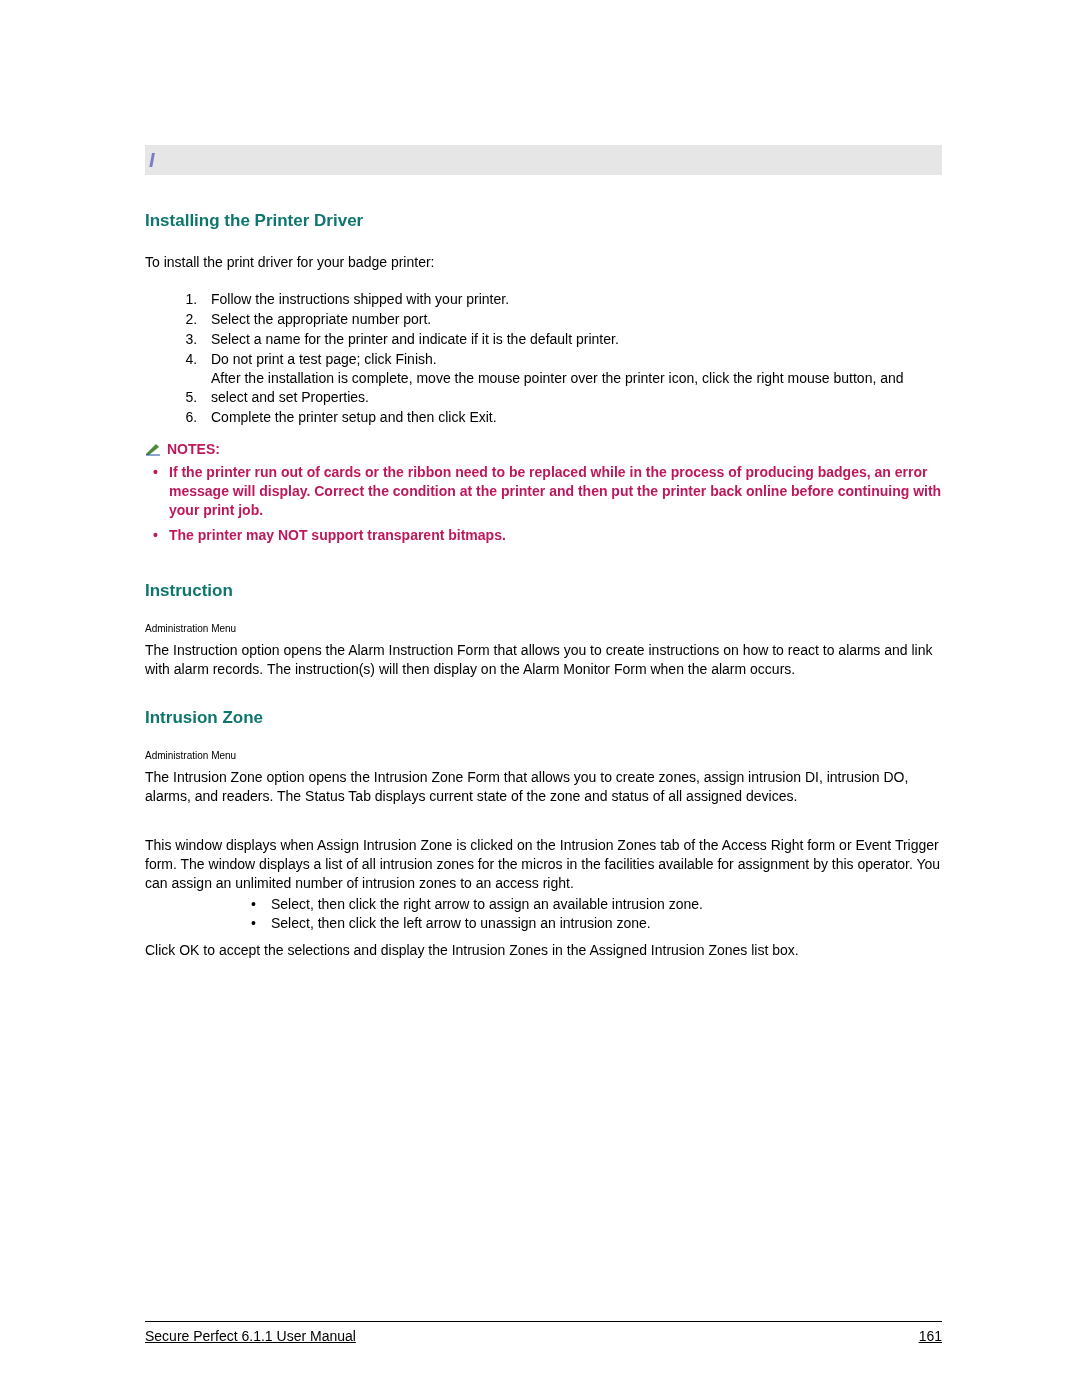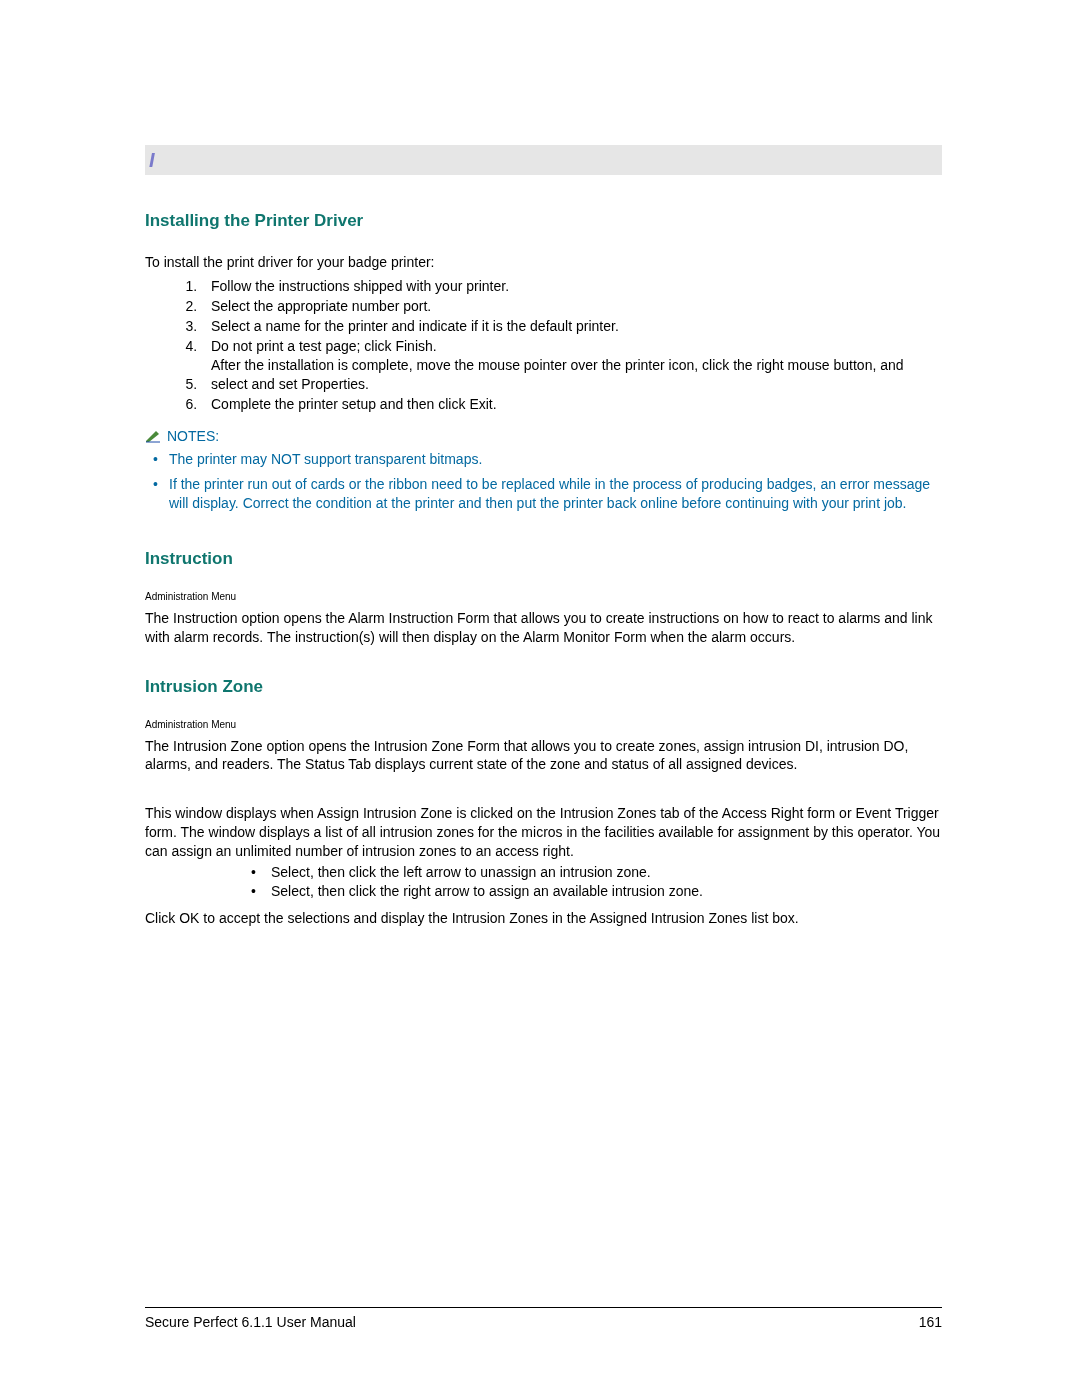--- a/index.html
+++ b/index.html
@@ -1,37 +1,37 @@
 <!DOCTYPE html>
 <html><head>
 <meta charset="utf-8">
 <style>
   * { box-sizing: border-box; margin: 0; padding: 0; }
   html, body { width: 1080px; height: 1397px; background: #fff; font-family: Arial, Helvetica, sans-serif; color: #000; }
   .page { width: 1080px; height: 1397px; position: relative; padding: 145px 138px 0 145px; }
   .letter-bar { background: #e6e6e6; height: 30px; line-height: 30px; padding-left: 4px; font-size: 20px; font-weight: bold; color: #7a7acb; font-style: italic; margin-bottom: 36px; }
   h2.section { color: #0f766e; font-size: 17px; font-weight: bold; margin-bottom: 22px; }
   .body-text { font-size: 14px; line-height: 1.35; }
-  .intro { margin-bottom: 5px; }
+  .intro { margin-bottom: 18px; }
   ol.steps { list-style: decimal; margin-left: 56px; margin-bottom: 14px; }
   ol.steps li { font-size: 14px; line-height: 1.35; padding-left: 2px; margin-bottom: 1px; }
   ol.steps li .pad { display: inline-block; padding-left: 8px; }
-  .notes-block { color: #0369a1; margin-bottom: 36px; }
+  .notes-block { color: #be185d; margin-bottom: 36px; font-weight: bold; }
   .notes-header { font-size: 14px; margin-bottom: 6px; display: flex; align-items: center; gap: 6px; }
   .notes-icon { width: 16px; height: 14px; position: relative; }
   ul.notes { list-style: none; margin-left: 6px; }
   ul.notes li { font-size: 14px; line-height: 1.35; position: relative; padding-left: 18px; margin-bottom: 6px; }
   ul.notes li::before { content: "•"; position: absolute; left: 2px; top: 0; }
   .sub-bold { font-weight: normal; font-size: 10px; margin-bottom: 7px; }
   .para { font-size: 14px; line-height: 1.35; margin-bottom: 30px; }
   .section-gap { margin-bottom: 30px; }
   ul.arrows { list-style: none; margin-left: 100px; margin-bottom: 8px; }
   ul.arrows li { font-size: 14px; line-height: 1.35; position: relative; padding-left: 26px; }
   ul.arrows li::before { content: "•"; position: absolute; left: 6px; top: 0; }
-  .footer { position: absolute; left: 145px; right: 138px; bottom: 67px; }
+  .footer { position: absolute; left: 145px; right: 138px; bottom: 53px; text-decoration: underline; }
   .footer-line { border-top: 1px solid #000; height: 1px; margin-bottom: 6px; }
   .footer-row { display: flex; justify-content: space-between; font-size: 14px; }
   b { font-weight: normal; }
 </style>
 </head>
 <body>
 
 <div class="page">
 
   <div class="letter-bar">
@@ -55,41 +55,41 @@
     <div class="notes-header">
       <span class="notes-icon">
         <svg viewBox="0 0 16 14" width="16" height="14">
           <path d="M1 12 L11 2 L14 5 L4 13 L1 13 Z" fill="#4a8a3a"></path>
           <path d="M1 13 L15 13" stroke="#1b4aa8" stroke-width="1"></path>
         </svg>
       </span>
       <span>NOTES:</span>
     </div>
     <ul class="notes">
+      <li><span>If the printer run out of cards or the ribbon need to be replaced while in the process of producing badges, an error message will display. Correct the condition at the printer and then put the printer back online before continuing with your print job.</span></li>
       <li><span>The printer may NOT support transparent bitmaps.</span></li>
-      <li><span>If the printer run out of cards or the ribbon need to be replaced while in the process of producing badges, an error message will display. Correct the condition at the printer and then put the printer back online before continuing with your print job.</span></li>
     </ul>
   </div>
 
   <h2 class="section">Instruction</h2>
   <div class="sub-bold">Administration Menu</div>
   <div class="para section-gap">
     <span>The </span><b>Instruction</b><span> option opens the Alarm Instruction Form that allows you to create instructions on how to react to alarms and link with alarm records. The instruction(s) will then display on the Alarm Monitor Form when the alarm occurs.</span>
   </div>
 
   <h2 class="section">Intrusion Zone</h2>
   <div class="sub-bold">Administration Menu</div>
   <div class="para section-gap">
     <span>The </span><b>Intrusion Zone</b><span> option opens the Intrusion Zone Form that allows you to create zones, assign intrusion DI, intrusion DO, alarms, and readers. The Status Tab displays current state of the zone and status of all assigned devices.</span>
   </div>
 
   <div class="body-text" style="margin-bottom:2px;">This window displays when Assign Intrusion Zone is clicked on the Intrusion Zones tab of the Access Right form or Event Trigger form. The window displays a list of all intrusion zones for the micros in the facilities available for assignment by this operator. You can assign an unlimited number of intrusion zones to an access right.</div>
   <ul class="arrows">
+    <li><span>Select, then click the right arrow to assign an available intrusion zone.</span></li>
     <li><span>Select, then click the left arrow to unassign an intrusion zone.</span></li>
-    <li><span>Select, then click the right arrow to assign an available intrusion zone.</span></li>
   </ul>
   <div class="body-text">
     <span>Click </span><b>OK</b><span> to accept the selections and display the Intrusion Zones in the Assigned Intrusion Zones list box.</span>
   </div>
 
   <div class="footer">
     <div class="footer-line"></div>
     <div class="footer-row">
       <span>Secure Perfect 6.1.1 User Manual</span>
       <span>161</span>

